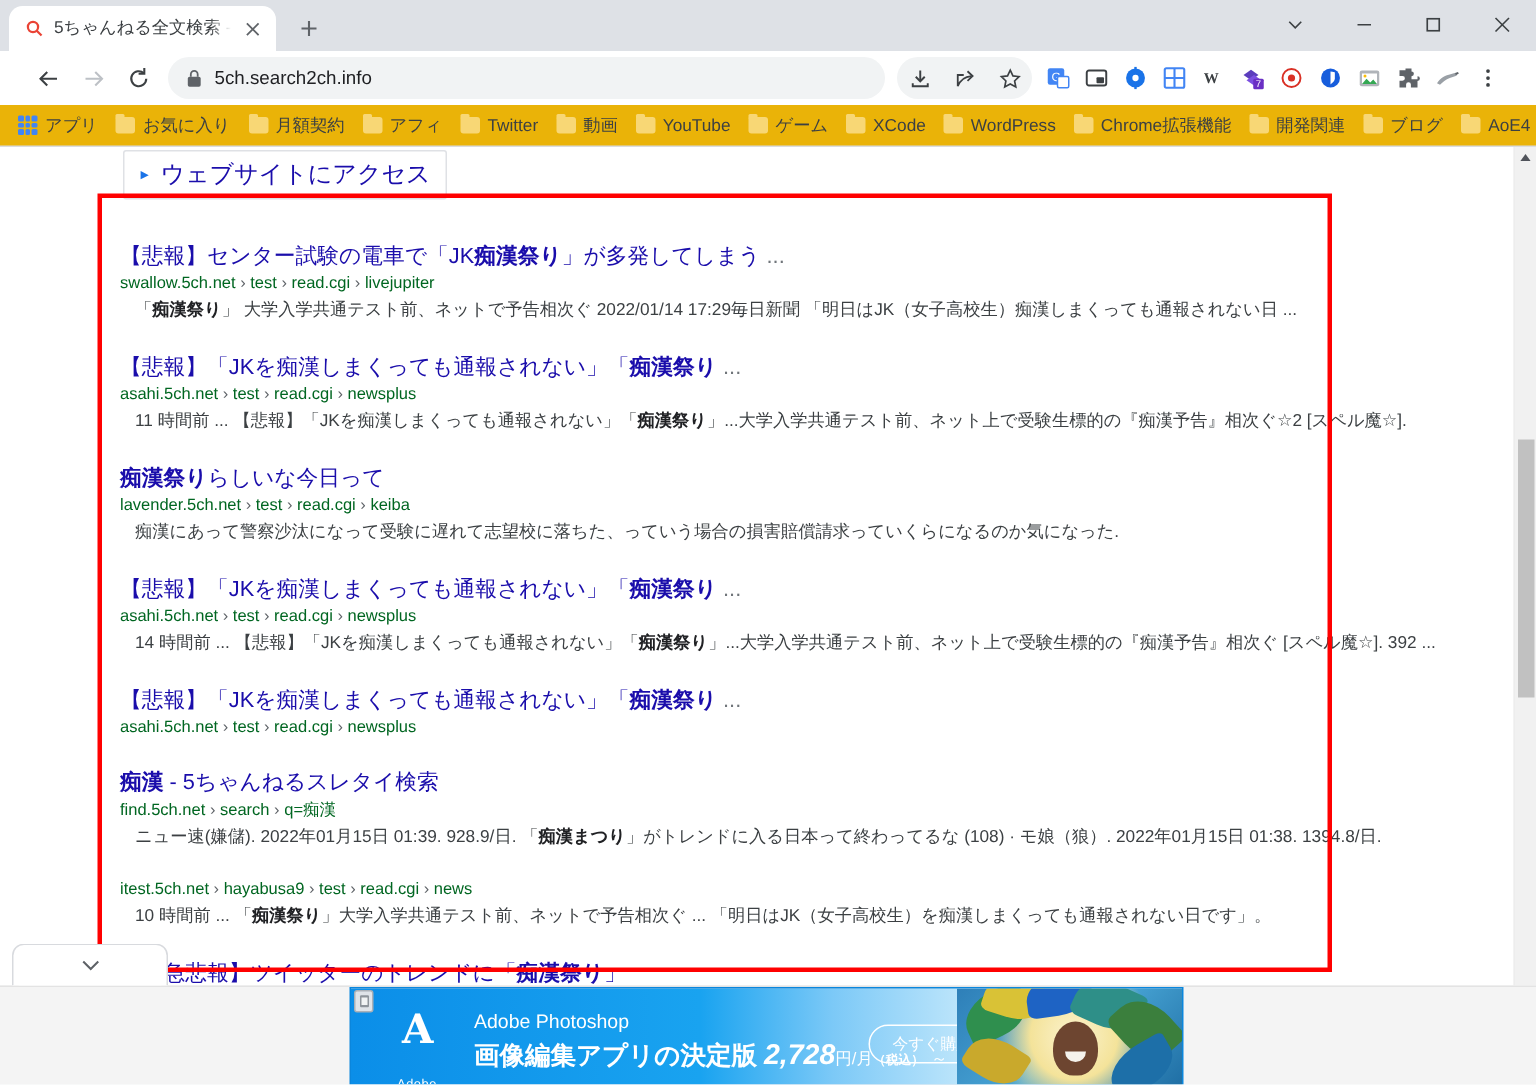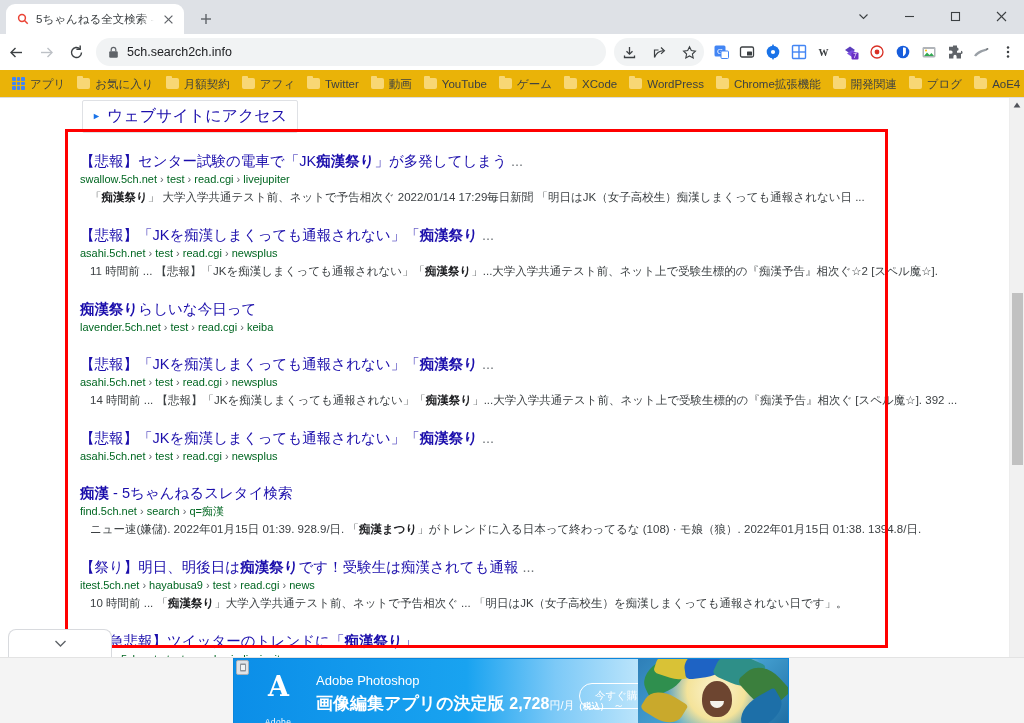--- a/index.html
+++ b/index.html
@@ -70,21 +70,21 @@
     width: 46px; height: 32px;
     display: flex; align-items: center; justify-content: center;
     color: #3c4043;
   }
 
   
   .toolbar {
     height: 36px;
     background: #ffffff;
     display: flex; align-items: center;
-    padding: 0 2px;
+    padding: 0 18px;
     gap: 2px;
   }
   .tbbtn {
     width: 28px; height: 28px;
     display: flex; align-items: center; justify-content: center;
     color: #5f6368;
     border-radius: 50%;
     flex: 0 0 auto;
   }
   .tbbtn.disabled { color: #bdc1c6; }
@@ -190,21 +190,21 @@
     margin-top: 2px;
   }
   .access-btn .tri {
     color: #1a73e8; font-size: 9px; line-height: 1;
   }
   .access-btn .lbl {
     font-size: 16px; color: #1a0dab;
   }
 
   
-  .results { margin-top: 18px; }
+  .results { margin-top: 28px; }
   .result { margin-bottom: 19px; }
   .r-title {
     font-size: 14.5px;
     line-height: 20px;
     color: #1a0dab;
     margin-bottom: 1px;
     white-space: nowrap;
   }
   .r-title b { font-weight: bold; }
   .r-title .ell { color: #70757a; }
@@ -288,21 +288,21 @@
   }
   .ad-line1 {
     position: absolute; left: 82px; top: 14px;
     font-size: 13px; color: #ffffff;
   }
   .ad-line2 {
     position: absolute; left: 82px; top: 33px;
     font-size: 17px; font-weight: bold; color: #ffffff;
     white-space: nowrap;
   }
-  .ad-line2 .price { font-size: 16px; }
+  .ad-line2 .price { font-size: 19px; font-style: italic; }
   .ad-line2 .unit { font-size: 11px; font-weight: normal; }
   .ad-line2 .tax { font-size: 8.5px; font-weight: bold; }
   .ad-cta {
     position: absolute; left: 345px; top: 24px;
     border: 1.5px solid #ffffff;
     border-radius: 16px;
     padding: 5px 15px;
     font-size: 10.5px; color: #ffffff;
     white-space: nowrap;
   }
@@ -650,41 +650,41 @@
 
           <div class="result">
             <div class="r-title">【悲報】「JKを痴漢しまくっても通報されない」「<b>痴漢祭り</b> <span class="ell">...</span></div>
             <div class="r-url">asahi.5ch.net<span class="crumbsep"> › </span>test<span class="crumbsep"> › </span>read.cgi<span class="crumbsep"> › </span>newsplus</div>
             <div class="r-snip">11 時間前 ... 【悲報】「JKを痴漢しまくっても通報されない」「<b>痴漢祭り</b>」...大学入学共通テスト前、ネット上で受験生標的の『痴漢予告』相次ぐ☆2 [スペル魔☆].</div>
           </div>
 
           <div class="result">
             <div class="r-title"><b>痴漢祭り</b>らしいな今日って</div>
             <div class="r-url">lavender.5ch.net<span class="crumbsep"> › </span>test<span class="crumbsep"> › </span>read.cgi<span class="crumbsep"> › </span>keiba</div>
+            <div class="r-snip">痴漢にあって警察沙汰になって受験に遅れて志望校に落ちた、っていう場合の損害賠償請求っていくらになるのか気になった.</div>
           </div>
 
           <div class="result">
             <div class="r-title">【悲報】「JKを痴漢しまくっても通報されない」「<b>痴漢祭り</b> <span class="ell">...</span></div>
             <div class="r-url">asahi.5ch.net<span class="crumbsep"> › </span>test<span class="crumbsep"> › </span>read.cgi<span class="crumbsep"> › </span>newsplus</div>
             <div class="r-snip">14 時間前 ... 【悲報】「JKを痴漢しまくっても通報されない」「<b>痴漢祭り</b>」...大学入学共通テスト前、ネット上で受験生標的の『痴漢予告』相次ぐ [スペル魔☆]. 392 ...</div>
           </div>
 
           <div class="result">
             <div class="r-title">【悲報】「JKを痴漢しまくっても通報されない」「<b>痴漢祭り</b> <span class="ell">...</span></div>
             <div class="r-url">asahi.5ch.net<span class="crumbsep"> › </span>test<span class="crumbsep"> › </span>read.cgi<span class="crumbsep"> › </span>newsplus</div>
           </div>
 
           <div class="result">
             <div class="r-title"><b>痴漢</b> - 5ちゃんねるスレタイ検索</div>
             <div class="r-url">find.5ch.net<span class="crumbsep"> › </span>search<span class="crumbsep"> › </span>q=痴漢</div>
             <div class="r-snip">ニュー速(嫌儲). 2022年01月15日 01:39. 928.9/日. 「<b>痴漢まつり</b>」がトレンドに入る日本って終わってるな (108) · モ娘（狼）. 2022年01月15日 01:38. 1394.8/日.</div>
           </div>
 
           <div class="result">
-            <div class="r-title">【祭り】明日、明後日は<b>痴漢祭り</b>です！受験生は痴漢されても通報 <span class="ell">...</span></div>
             <div class="r-url">itest.5ch.net<span class="crumbsep"> › </span>hayabusa9<span class="crumbsep"> › </span>test<span class="crumbsep"> › </span>read.cgi<span class="crumbsep"> › </span>news</div>
             <div class="r-snip">10 時間前 ... 「<b>痴漢祭り</b>」大学入学共通テスト前、ネットで予告相次ぐ ... 「明日はJK（女子高校生）を痴漢しまくっても通報されない日です」。</div>
           </div>
 
           <div class="result">
             <div class="r-title">【緊急悲報】ツイッターのトレンドに「<b>痴漢祭り</b>」</div>
             <div class="r-url">swallow.5ch.net<span class="crumbsep"> › </span>test<span class="crumbsep"> › </span>read.cgi<span class="crumbsep"> › </span>livejupiter</div>
             <div class="r-snip">JKが電車で痴漢に遭ったとしても試験前で被害訴える時間の余裕ないから<b>痴漢祭りらしい</b>. 17風吹けば名無し2022/01/14(金) 19:54:59.18ID:c5D00McV0&gt;&gt;21.</div>
           </div>
 

